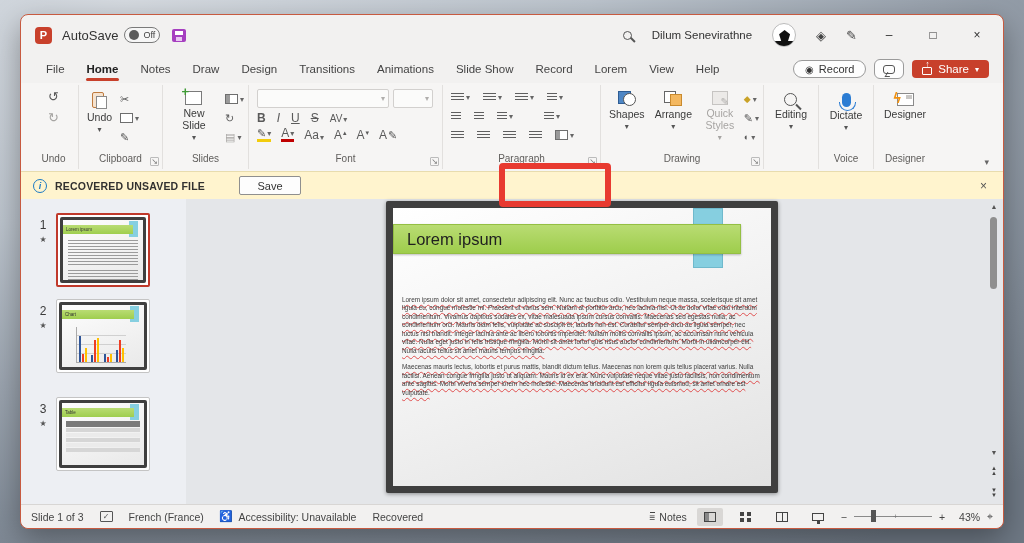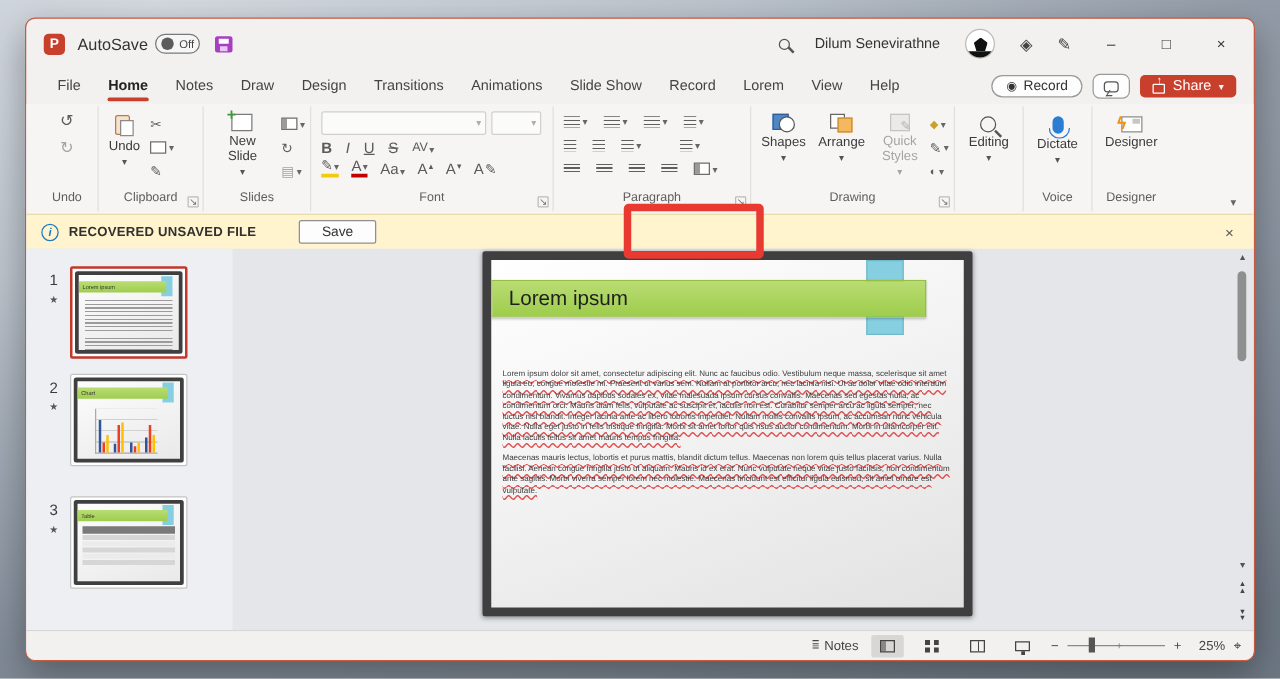--- a/index.html
+++ b/index.html
@@ -564,20 +564,30 @@
       <div class="vscroll">
         <span class="vs-arrow" style="top:2px;">▲</span>
         <div class="vs-thumb"></div>
         <span class="vs-arrow" style="bottom:46px;">▼</span>
         <span class="dbl" style="bottom:26px;">▲<br>▲</span>
         <span class="dbl" style="bottom:4px;">▼<br>▼</span>
       </div>
     </div>
 
     <div class="statusbar">
+      <div class="sb-left">
+        <span>Slide 1 of 3</span>
+        <span class="ic-spell">✓</span>
+        <span>French (France)</span>
+        <span style="display:flex; align-items:center; gap:5px;">
+          <span class="ic-access">♿</span>
+          <span>Accessibility: Unavailable</span>
+        </span>
+        <span>Recovered</span>
+      </div>
       <div class="sb-right">
         <span class="notes-chip">
           <span class="notes-ic">≡</span>
           <span>Notes</span>
         </span>
         <span class="viewbtn active">
             <span class="vic-normal"></span>
           </span>
         <span class="viewbtn">
             <span class="vic-grid"></span>
@@ -588,20 +598,20 @@
         <span class="viewbtn">
             <span class="vic-show"></span>
           </span>
         <div class="zoom-ctl">
           <span>−</span>
           <span class="ztrack">
             <span class="ztick">+</span>
             <span class="zhandle"></span>
           </span>
           <span>+</span>
-          <span class="zpct">25%</span>
+          <span class="zpct">43%</span>
           <span>⌖</span>
         </div>
       </div>
     </div>
 
   </div>
 </div>
 
 </body></html>

